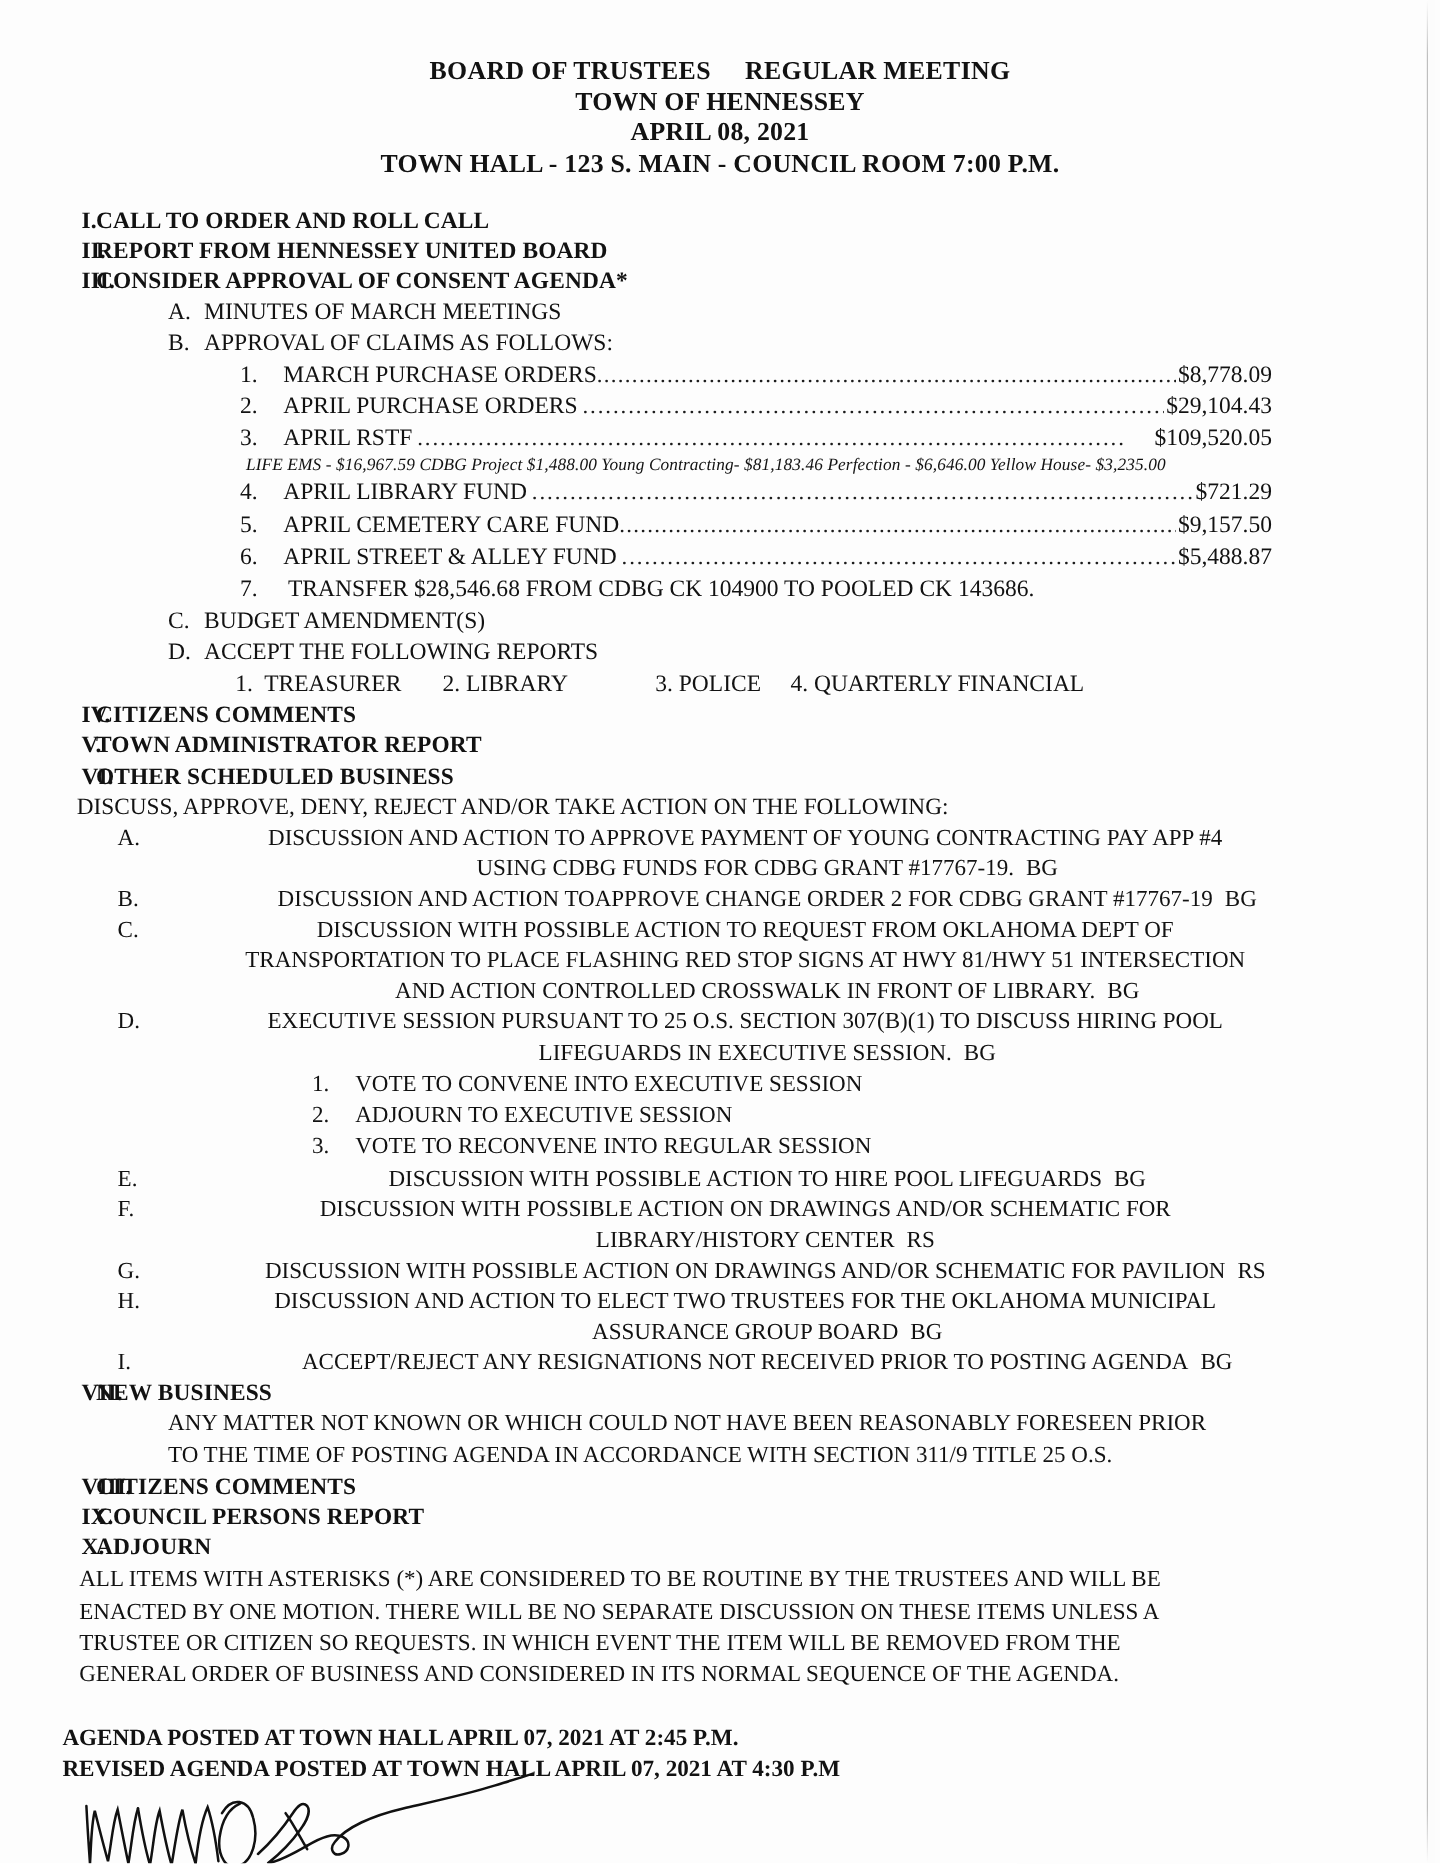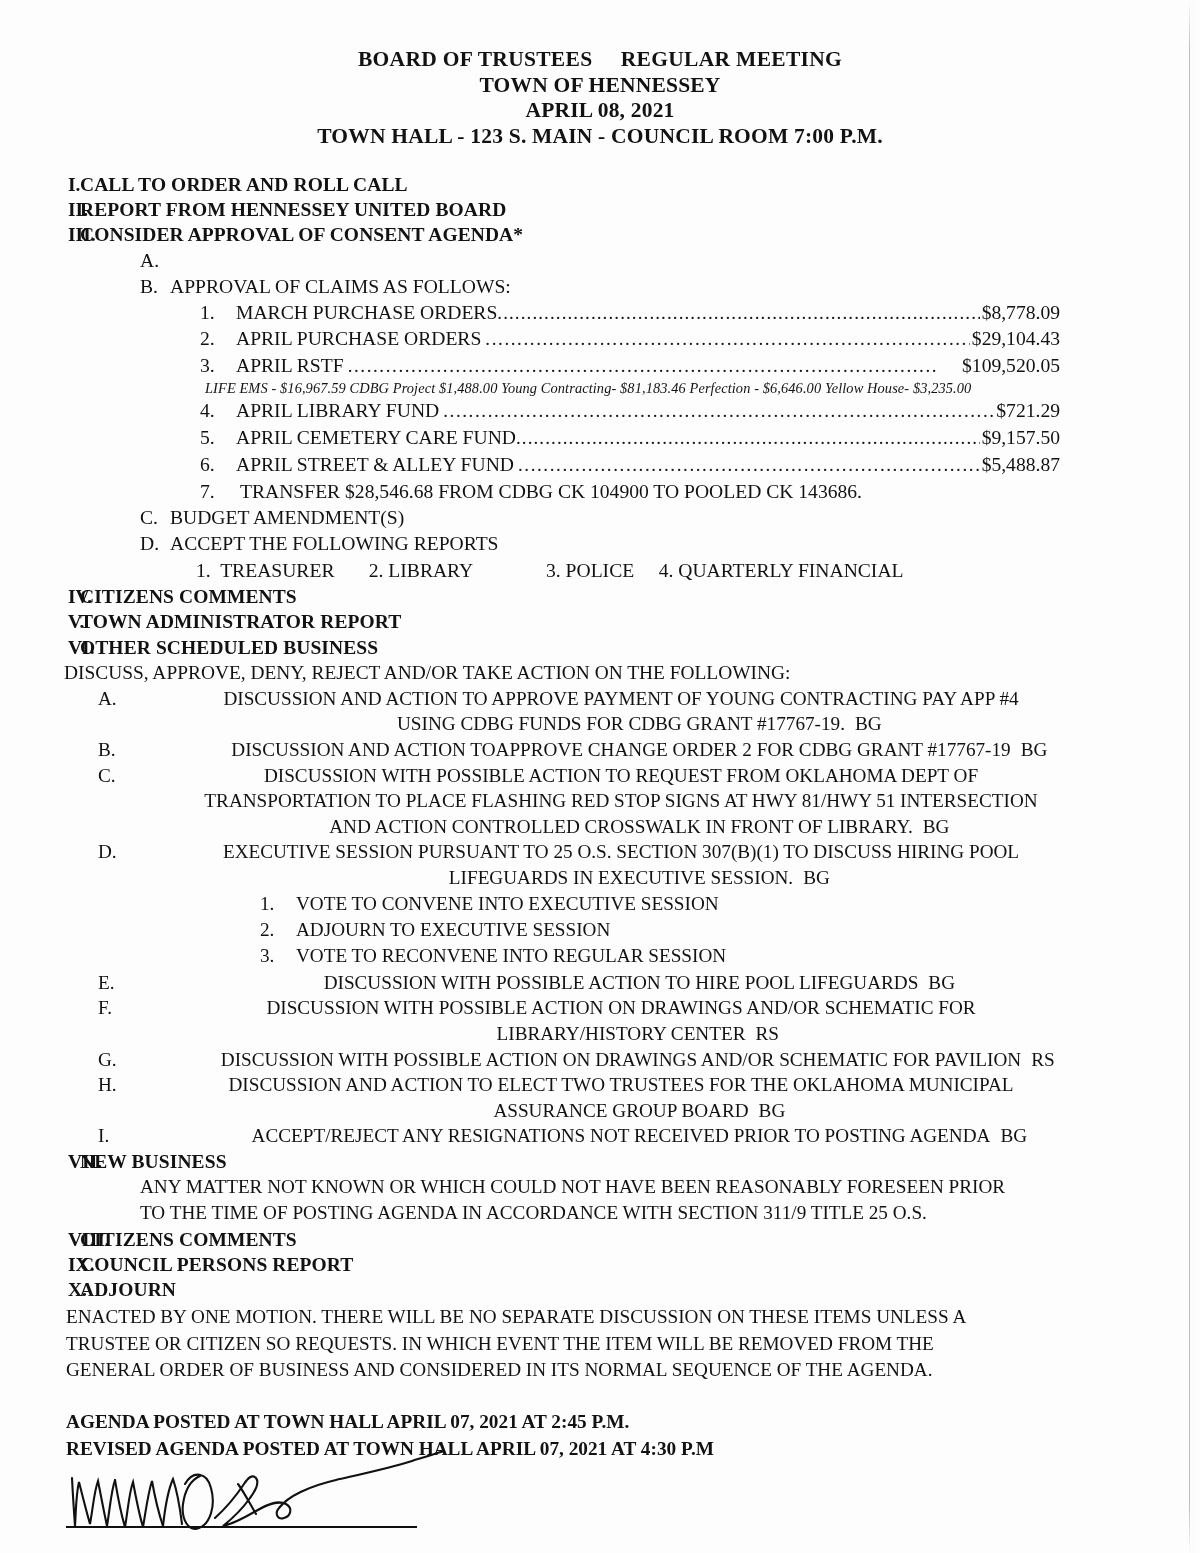--- a/index.html
+++ b/index.html
@@ -187,21 +187,21 @@
   .asterisk-note {
     margin-left: 66px;
     margin-top: 2px;
     font-size: 19.2px;
     line-height: 26.4px;
     width: 1072px;
   }
 
   
   .posting {
-    margin-left: 66px;
+    margin-left: 52px;
     margin-top: 26px;
     font-weight: bold;
     font-size: 19.3px;
     line-height: 26.5px;
     font-family: Liberation Serif, serif;
   }
   .sig-block {
     position: relative;
     margin-left: 66px;
     margin-top: 2px;
@@ -249,20 +249,21 @@
       <div class="rtitle">REPORT FROM HENNESSEY UNITED BOARD</div>
     </div>
 
     <div class="row">
       <div class="rnum">III.</div>
       <div class="rtitle">CONSIDER APPROVAL OF CONSENT AGENDA*</div>
     </div>
 
     <div class="sub-a">
       <span class="ltr">A.</span>
+      <span>MINUTES OF MARCH MEETINGS</span>
     </div>
 
     <div class="sub-a">
       <span class="ltr">B.</span>
       <span>APPROVAL OF CLAIMS AS FOLLOWS:</span>
     </div>
 
     <div class="claim">
       <span class="cnum">1.</span>
       <span class="cname">MARCH PURCHASE ORDERS</span>
@@ -484,20 +485,21 @@
       <div class="rnum">IX.</div>
       <div class="rtitle">COUNCIL PERSONS REPORT</div>
     </div>
 
     <div class="row">
       <div class="rnum">X.</div>
       <div class="rtitle">ADJOURN</div>
     </div>
 
     <div class="asterisk-note">
+      <div>ALL ITEMS WITH ASTERISKS (*) ARE CONSIDERED TO BE ROUTINE BY THE TRUSTEES AND WILL BE</div>
       <div>ENACTED BY ONE MOTION.  THERE WILL BE NO SEPARATE DISCUSSION ON THESE ITEMS UNLESS A</div>
       <div>TRUSTEE OR CITIZEN SO REQUESTS.  IN WHICH EVENT THE ITEM WILL BE REMOVED FROM THE</div>
       <div>GENERAL ORDER OF BUSINESS AND CONSIDERED IN ITS NORMAL SEQUENCE OF THE AGENDA.</div>
     </div>
 
     <div class="posting">
       <div>AGENDA POSTED AT TOWN HALL APRIL 07, 2021 AT 2:45 P.M.</div>
       <div>REVISED AGENDA POSTED AT TOWN HALL APRIL 07, 2021 AT 4:30 P.M</div>
     </div>
 

